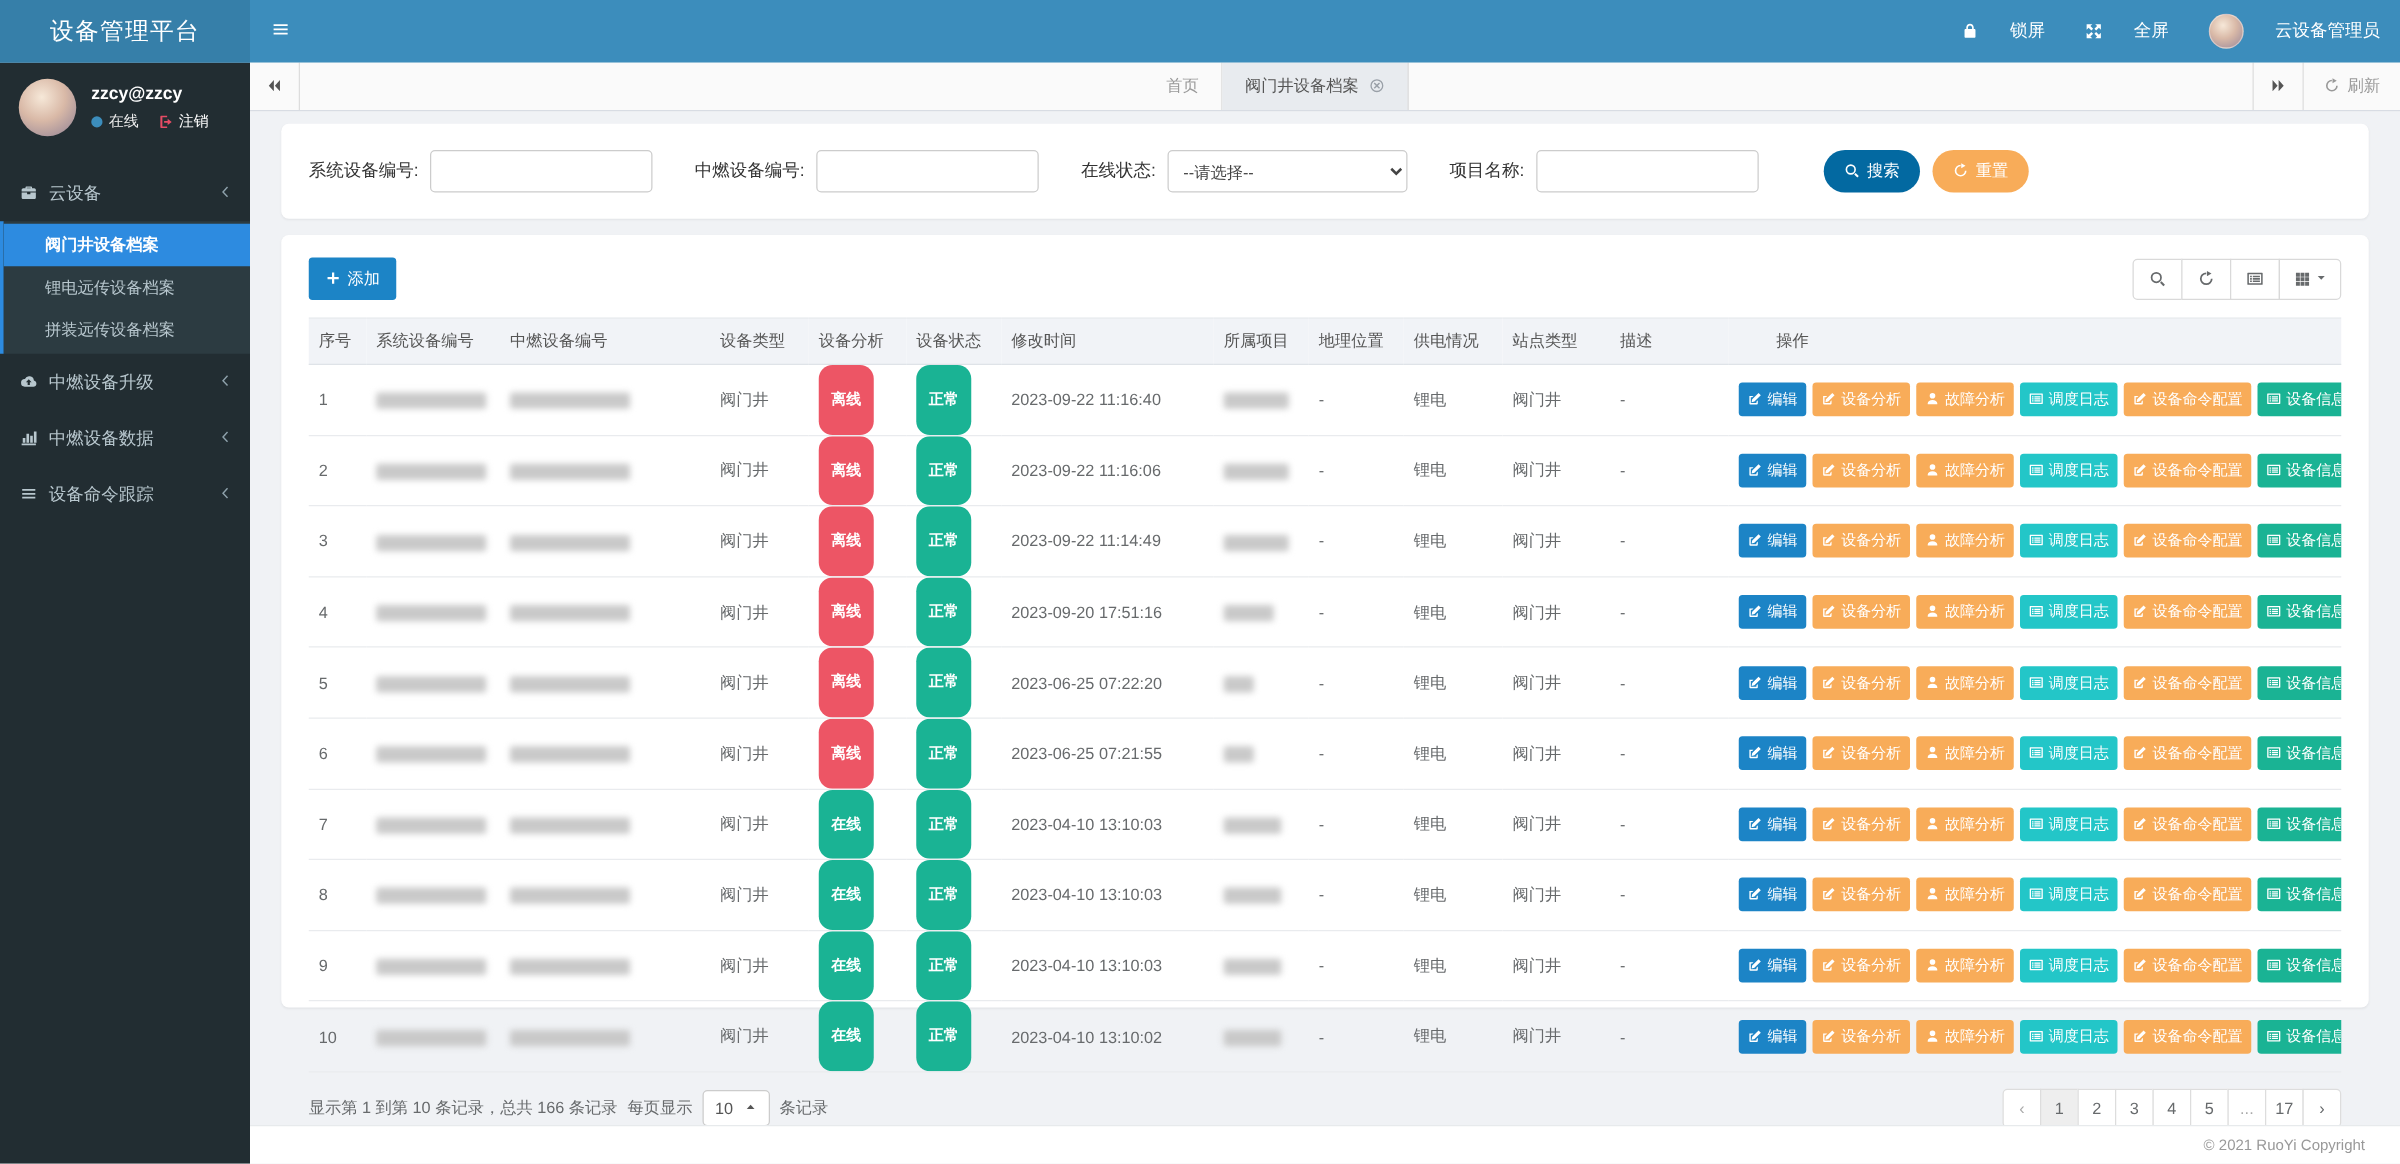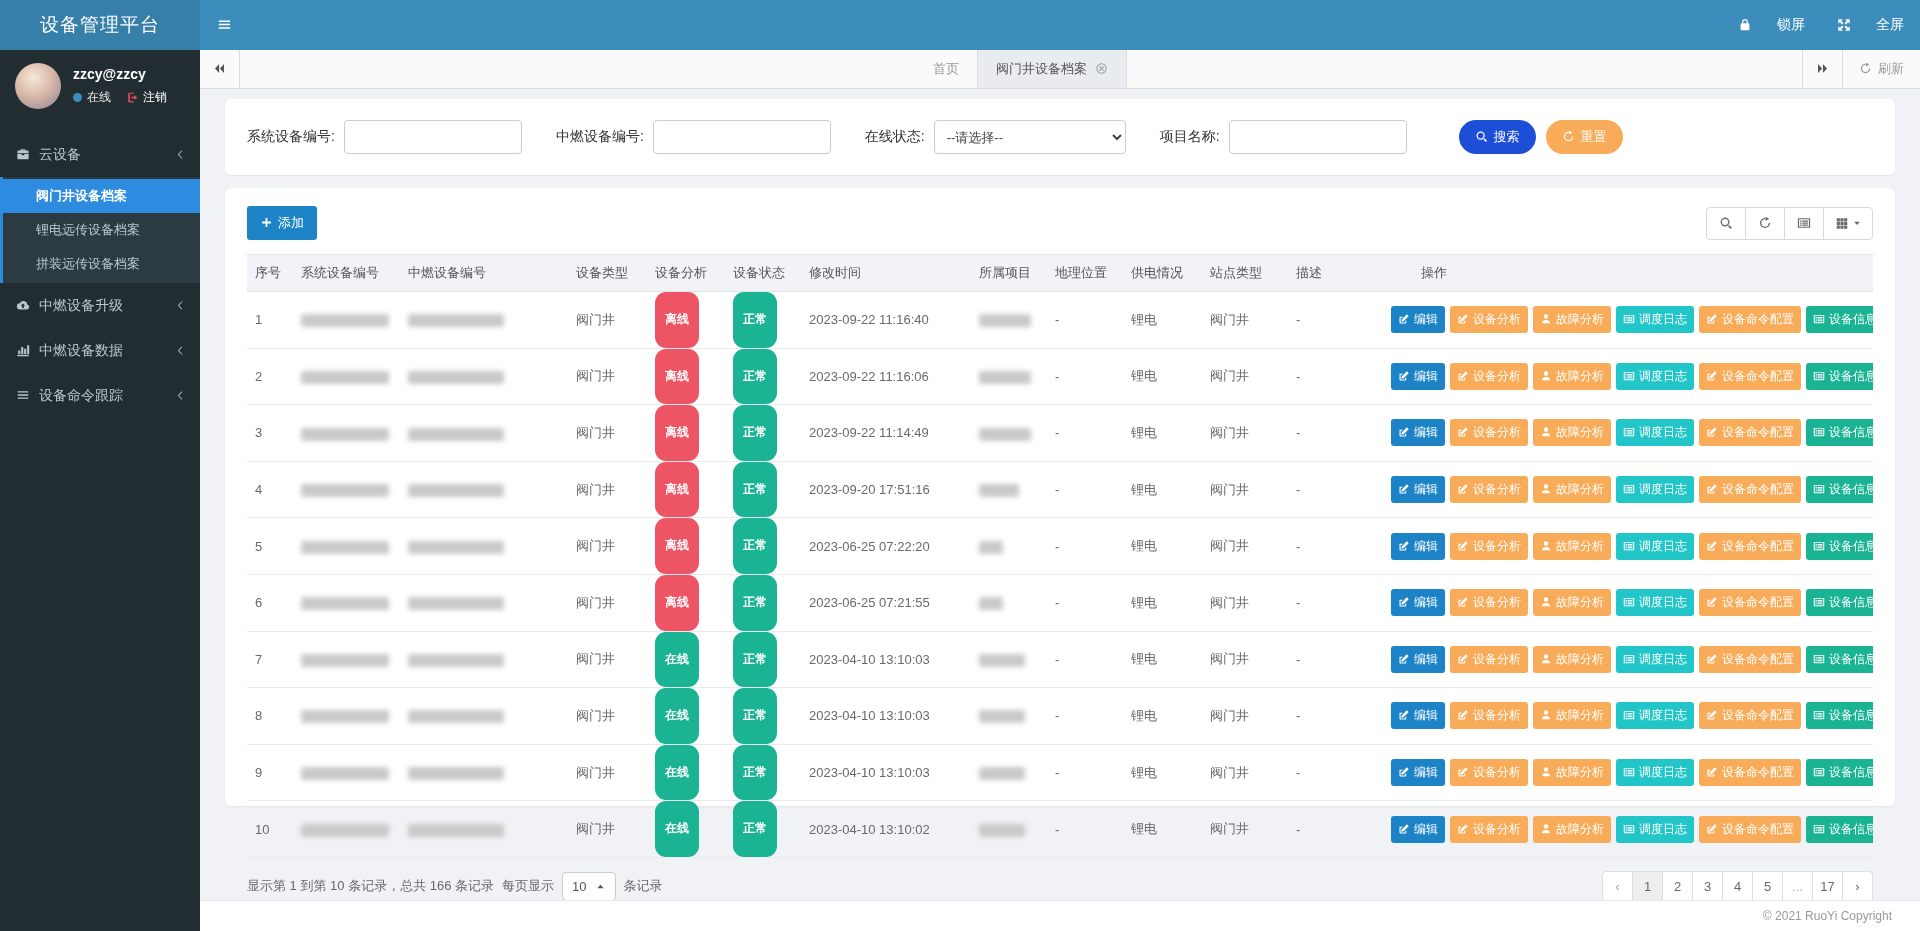--- a/index.html
+++ b/index.html
@@ -56,21 +56,21 @@
   
   .content { flex:1; padding:10px 25px 0; overflow:hidden; }
   .card { background:#fff; border-radius:6px; box-shadow:0 1px 2px rgba(0,0,0,.06); }
 
   .search-card { height:76px; display:flex; align-items:center; padding:0 22px; }
   .sfield { display:flex; align-items:center; margin-right:34px; }
   .sfield label { color:#333; margin-right:9px; white-space:nowrap; }
   .sfield input { width:178px; height:34px; border:1px solid #ccc; border-radius:4px; padding:0 10px; font-size:13px; outline:none; }
   .sfield select { width:192px; height:34px; border:1px solid #ccc; border-radius:4px; padding:0 8px; font-size:13px; color:#444; background:#fff; outline:none; }
   .btn-pill { display:inline-flex; align-items:center; gap:6px; border:none; color:#fff; font-size:13px; padding:8px 16px; border-radius:17px; cursor:pointer; font-family:inherit; }
-  .btn-search { background:#1d4ed8; margin-left:18px;text-align:center; }
+  .btn-search { background:#0369a1; margin-left:18px;text-align:center; }
   .btn-reset { background:#f8ac59; margin-left:10px; }
 
   .table-card { margin-top:13px; height:618px; padding:18px 22px; }
   .table-toolbar { display:flex; justify-content:space-between; align-items:center; }
   .btn-add { display:inline-flex; align-items:center; gap:5px; background:#1c84c6; color:#fff; border:none; border-radius:3px; font-size:13px; padding:8px 13px; cursor:pointer; font-family:inherit; }
   .tool-group { display:flex; }
   .tool-btn { width:40px; height:33px; background:#fff; border:1px solid #d9d9d9; color:#676a6c; display:flex; align-items:center; justify-content:center; gap:3px; margin-left:-1px; cursor:pointer; font-size:14px; }
   .tool-btn:first-child { border-radius:4px 0 0 4px; margin-left:0; }
   .tool-btn:last-child { border-radius:0 4px 4px 0; width:50px; }
   .tool-btn .caret { font-size:10px; }
@@ -115,20 +115,24 @@
           <span class="ic"><svg viewBox="0 0 16 16">
                 <path d="M8 1.2c-1.9 0-3.4 1.5-3.4 3.4V6H4c-.6 0-1 .4-1 1v6c0 .6.4 1 1 1h8c.6 0 1-.4 1-1V7c0-.6-.4-1-1-1h-.6V4.6c0-1.9-1.5-3.4-3.4-3.4zM6.1 4.6c0-1 .9-1.9 1.9-1.9s1.9.9 1.9 1.9V6H6.1z"></path>
               </svg></span>
           <span>锁屏</span>
         </div>
         <div class="nav-item">
           <span class="ic"><svg viewBox="0 0 16 16">
                 <path d="M1.5 1.5h5.2L4.9 3.3l2.5 2.5-1.6 1.6-2.5-2.5-1.8 1.8zM14.5 14.5H9.3l1.8-1.8-2.5-2.5 1.6-1.6 2.5 2.5 1.8-1.8zM14.5 1.5v5.2l-1.8-1.8-2.5 2.5-1.6-1.6 2.5-2.5-1.8-1.8zM1.5 14.5V9.3l1.8 1.8 2.5-2.5 1.6 1.6-2.5 2.5 1.8 1.8z"></path>
               </svg></span>
           <span>全屏</span>
+        </div>
+        <div class="nav-item">
+          <span class="avatar"></span>
+          <span>云设备管理员</span>
         </div>
       </div>
     </div>
   </div>
 
   <div class="sidebar">
     <div class="user-panel">
       <div class="user-avatar"></div>
       <div class="user-info">
         <div class="user-name">zzcy@zzcy</div>

